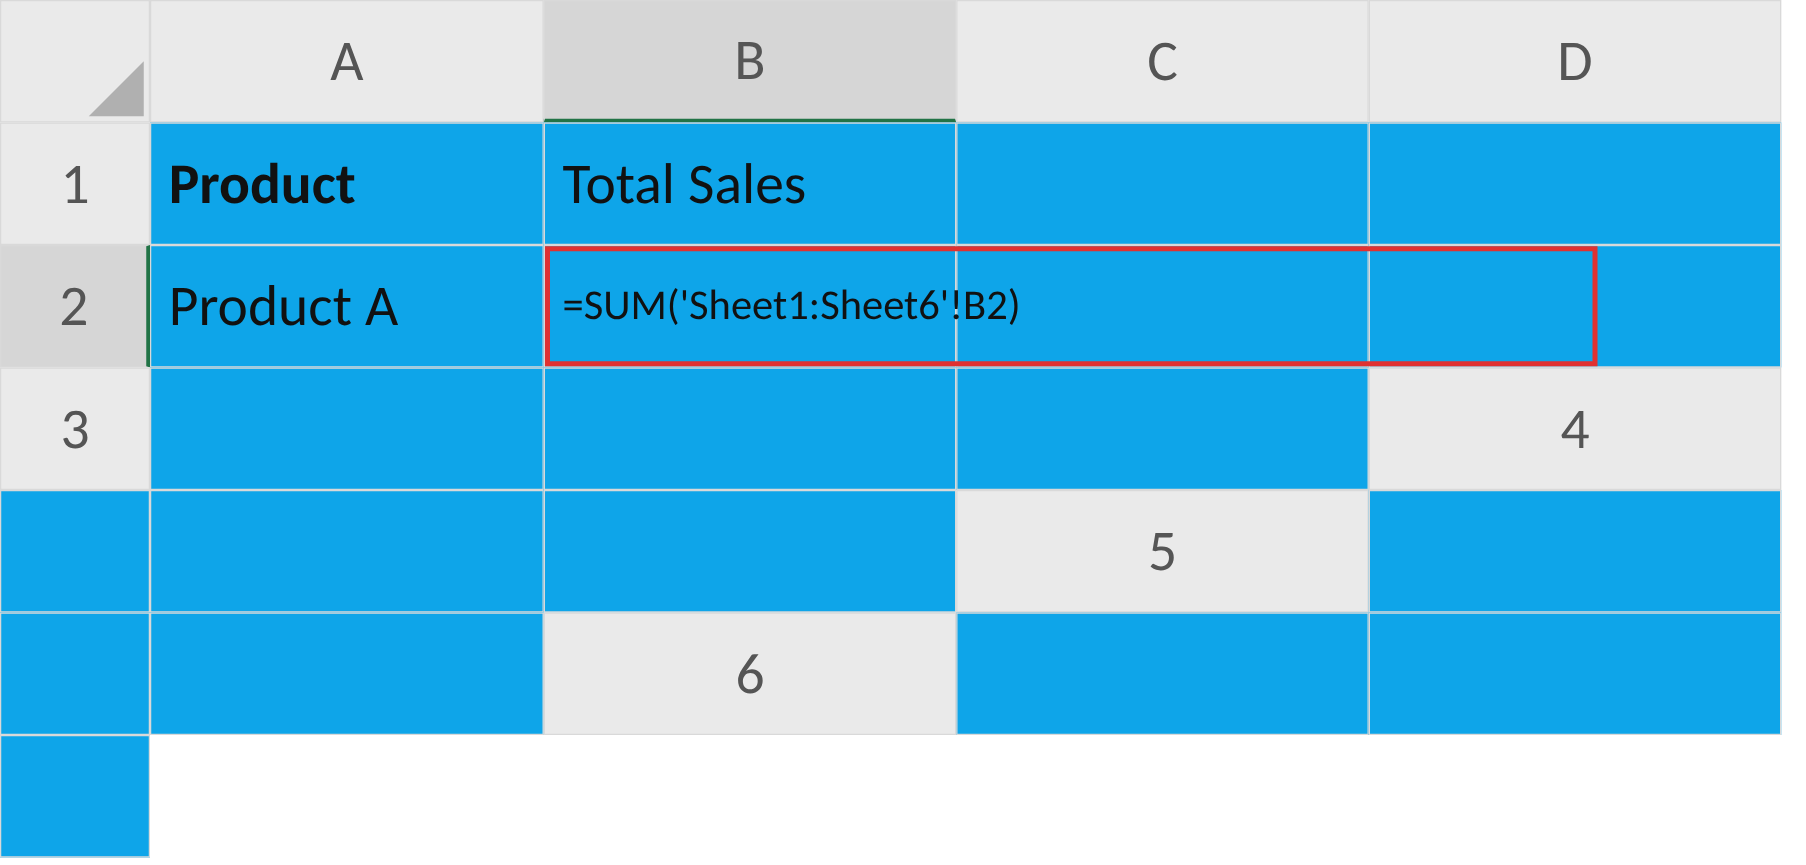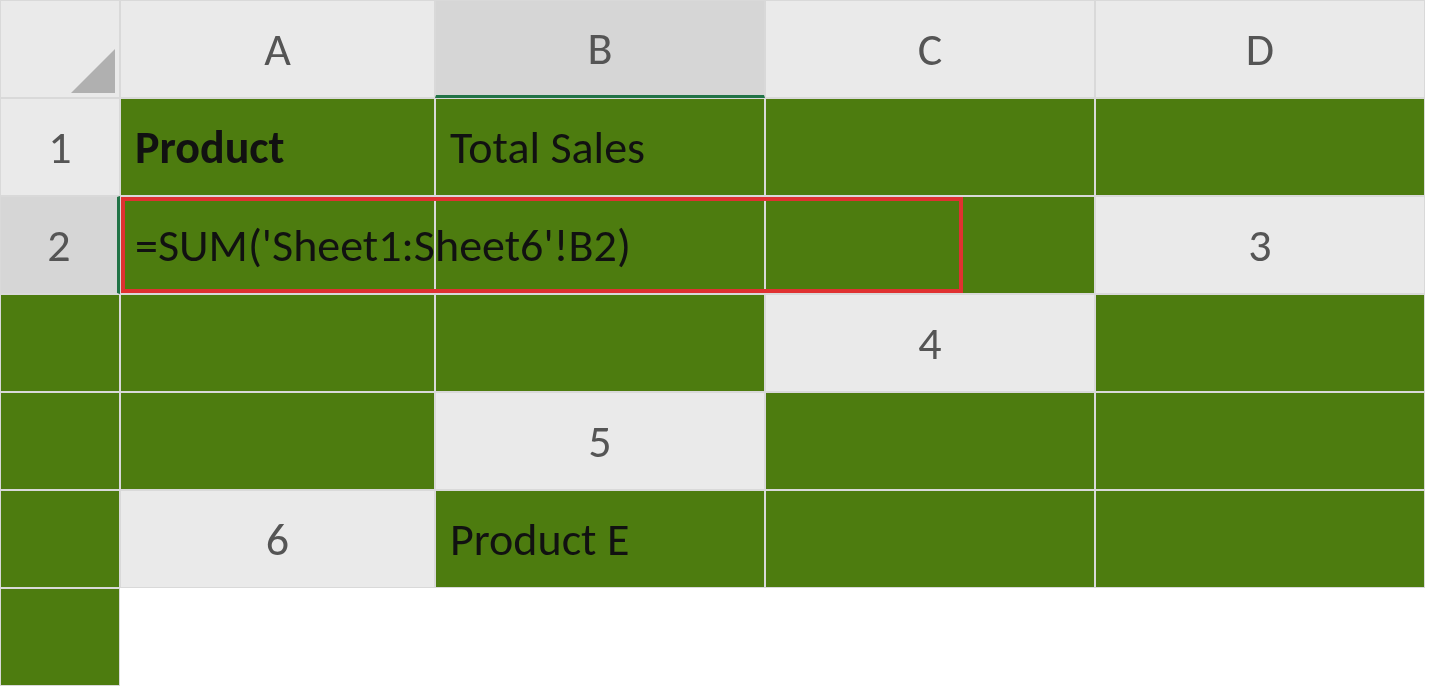--- a/index.html
+++ b/index.html
@@ -19,21 +19,21 @@
     border-collapse: collapse;
   }
   .cell {
     border: 1px solid #d9d9d9;
     display: flex;
     align-items: center;
     padding: 0 14px;
     font-size: 46px;
     line-height: 1.1;
     color: #111111;
-    background: #4d7c0f;
+    background: #0ea5e9;
     white-space: nowrap;
     position: relative;
     overflow: visible;
   }
   
   .corner {
     background: #eaeaea;
     padding: 0;
     position: relative;
   }
@@ -65,21 +65,21 @@
     justify-content: center;
     color: #555555;
     font-size: 46px;
   }
   .rowhdr.active {
     background: #d6d6d6;
     border-right: 3px solid #217346;
   }
   .bold { font-weight: 700; }
   .formula-content {
-    font-size: 46px;
+    font-size: 34px;
     position: relative;
     z-index: 1;
   }
   .highlight-box {
     position: absolute;
     border: 4px solid #e03131;
     top: 0px;
     left: 0px;
     bottom: 0px;
     width: 842px;
@@ -106,20 +106,21 @@
   <div class="cell colhdr">C</div>
   <div class="cell colhdr">D</div>
 
   <div class="cell rowhdr">1</div>
   <div class="cell bold">Product</div>
   <div class="cell">Total Sales</div>
   <div class="cell"></div>
   <div class="cell"></div>
 
   <div class="cell rowhdr active">2</div>
+  <div class="cell">Product A</div>
   <div class="cell" style="position:relative;">
     <div class="highlight-box"></div>
     <span class="formula-content">=SUM('Sheet1:Sheet6'!B2)</span>
       <span class="text-cursor"></span>
   </div>
   <div class="cell"></div>
   <div class="cell"></div>
 
   <div class="cell rowhdr">3</div>
   <div class="cell"></div>
@@ -130,18 +131,17 @@
   <div class="cell"></div>
   <div class="cell"></div>
   <div class="cell"></div>
 
   <div class="cell rowhdr">5</div>
   <div class="cell"></div>
   <div class="cell"></div>
   <div class="cell"></div>
 
   <div class="cell rowhdr">6</div>
-  <div class="cell">Product E</div>
   <div class="cell"></div>
   <div class="cell"></div>
   <div class="cell"></div>
 
 </div>
 
 </body></html>

